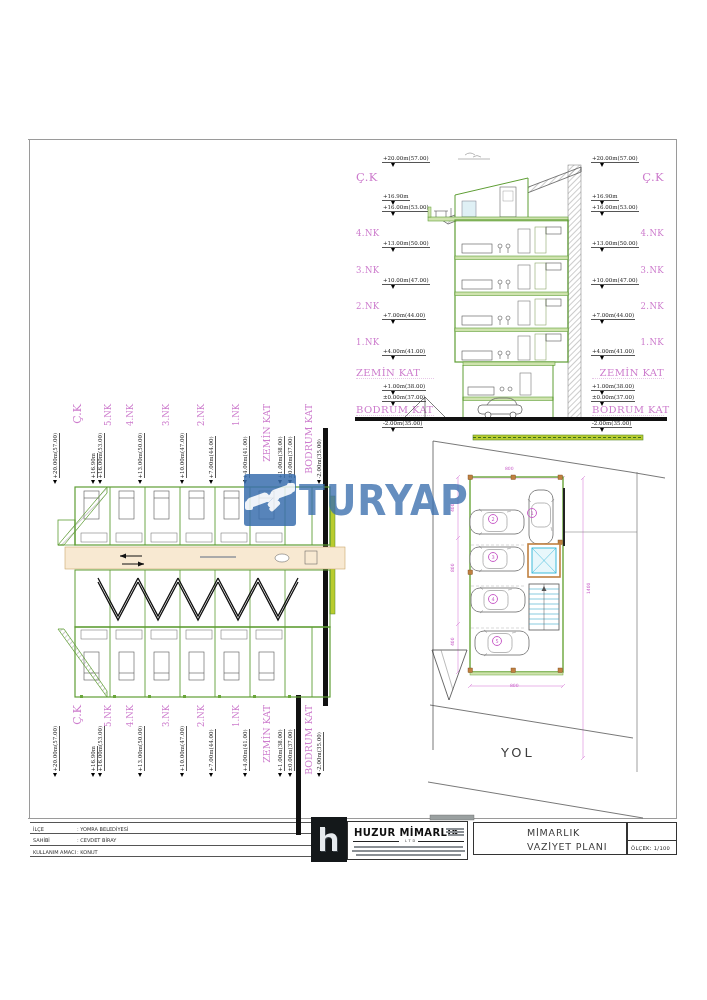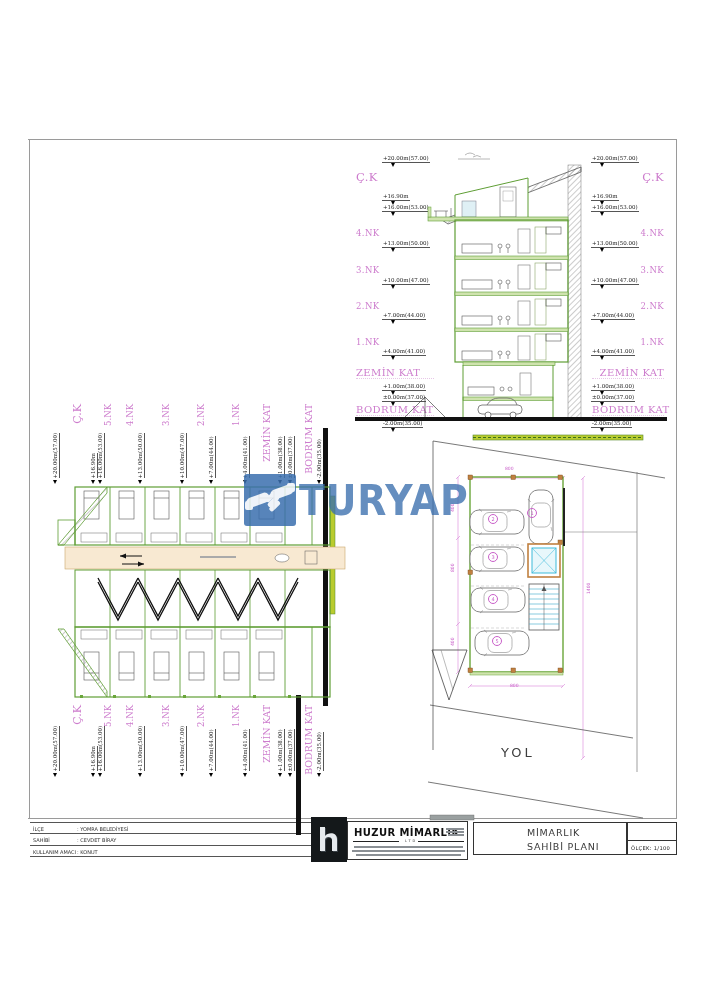--- a/index.html
+++ b/index.html
@@ -505,21 +505,21 @@
       <div class="rule" style="left:70px;width:46px;"></div>
       <span id="ltd">LTD</span>
       <div class="micro" style="left:6px;top:24px;width:109px;"></div>
       <div class="micro" style="left:4px;top:28px;width:113px;"></div>
       <div class="micro" style="left:8px;top:32px;width:105px;"></div>
     </div>
 
     <div class="tb-border" style="left:473px;top:822px;width:154px;height:33px;"></div>
     <div id="dtitle">
       <div>MİMARLIK</div>
-      <div>SAHİBİ PLANI</div>
+      <div>VAZİYET PLANI</div>
     </div>
 
     <div class="tb-border" style="left:627px;top:822px;width:50px;height:33px;">
       <div style="position:absolute;left:0;top:0;width:100%;height:18px;border-bottom:.7px solid #333;box-sizing:border-box;"></div>
     </div>
     <span id="scale-text">ÖLÇEK: 1/100</span>
   </div>
 
 </div>
 

